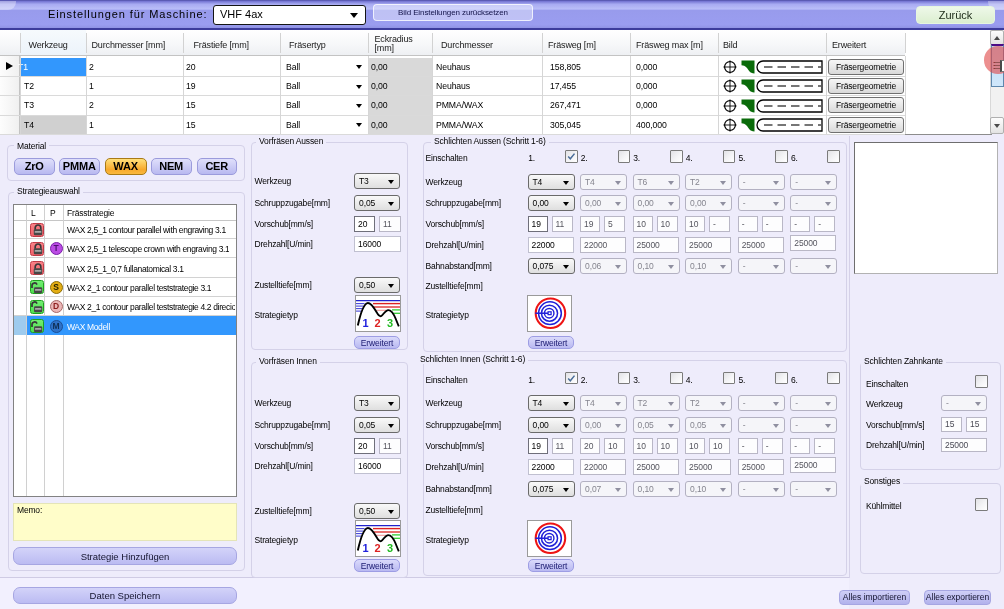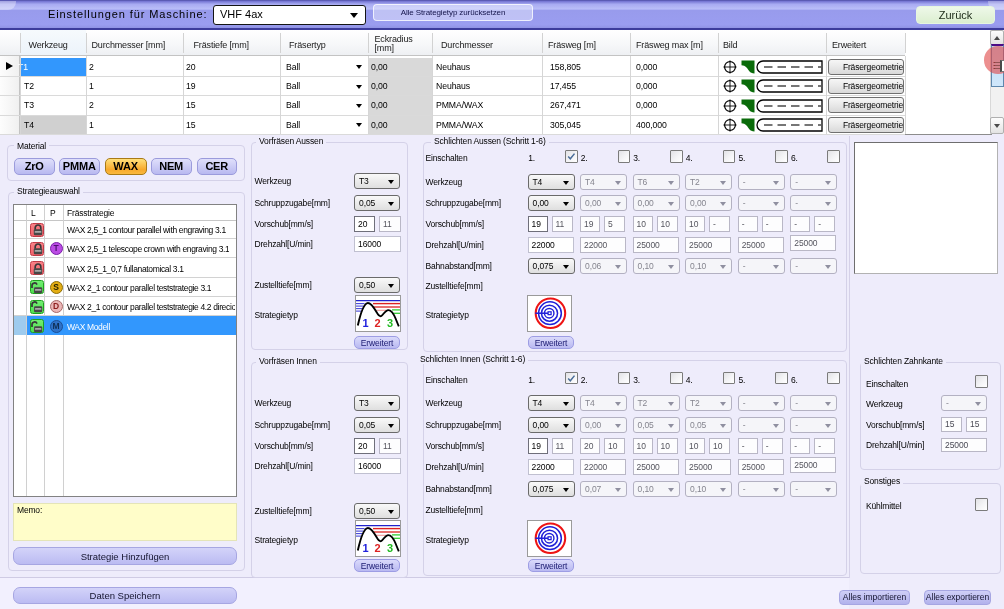--- a/index.html
+++ b/index.html
@@ -26,33 +26,33 @@
 
 .bsm{position:absolute;border:1px solid #9d9de4;border-radius:5px;
  background:linear-gradient(#dadafb,#b9b9f1);color:#1a1a70;font-size:8.5px;letter-spacing:-0.1px;text-align:center;
  line-height:12px;}
 
 .blg{position:absolute;border:1px solid #a6a6e2;border-radius:7px;
  background:linear-gradient(#d3d3f9,#bbbbf2);color:#14142e;font-size:9.5px;text-align:center;white-space:nowrap;}
 
 .gbtn{position:absolute;border:1px solid #707070;border-radius:3px;
  background:linear-gradient(#f6f6f6,#eaeaea 45%,#d9d9d9);color:#000;font-size:8.5px;letter-spacing:-0.15px;
- text-align:right;line-height:14px;}
+ text-align:center;line-height:14px;}
 .hdrtxt{position:absolute;font-size:9px;letter-spacing:-0.15px;color:#1a1a1a;white-space:nowrap;line-height:9.5px;}
 .cell{position:absolute;font-size:8.7px;letter-spacing:-0.1px;color:#000;white-space:nowrap;line-height:18px;}
 .vline{position:absolute;width:1px;background:#d6d6d6;}
 .hline{position:absolute;height:1px;background:#dadada;}
 </style></head><body>
 <div class="abs" style="left:0;top:0;width:1004px;height:28px;background:linear-gradient(#7070d0 0%,#a8abf2 12%,#babef8 30%,#989bec 34%,#9a9df0 88%,#8f92e4 100%);border-top:1px solid #5b5bb4;"></div>
 <div class="abs" style="left:0;top:28px;width:1004px;height:2px;background:#3c3c9c;"></div>
 <div class="abs" style="left:0;top:1px;width:16px;height:9px;background:rgba(255,255,255,0.35);border-radius:0 0 8px 0;"></div>
 <div class="abs" style="left:988px;top:1px;width:16px;height:9px;background:rgba(255,255,255,0.3);border-radius:0 0 0 8px;"></div>
 <div class="lbl" style="left:48px;top:9px;font-size:11px;letter-spacing:0.9px;">Einstellungen für Maschine:</div>
 <div class="abs" style="left:213px;top:5px;width:153px;height:20px;background:#fff;border:1.5px solid #141414;border-radius:3px;font-size:11px;line-height:17px;padding-left:6px;">VHF 4ax<span style="position:absolute;right:7px;top:7px;border-left:4px solid transparent;border-right:4px solid transparent;border-top:5px solid #000;"></span></div>
-<div class="abs" style="left:373px;top:4px;width:160px;height:17px;border-radius:4px;background:rgba(244,246,255,0.42);border:1px solid rgba(255,255,255,.75);color:#14144a;font-size:8px;letter-spacing:-0.1px;text-align:center;line-height:16px;">Alle Strategietyp zurücksetzen</div>
+<div class="abs" style="left:373px;top:4px;width:160px;height:17px;border-radius:4px;background:rgba(244,246,255,0.42);border:1px solid rgba(255,255,255,.75);color:#14144a;font-size:8px;letter-spacing:-0.1px;text-align:center;line-height:16px;">Bild Einstellungen zurücksetzen</div>
 <div class="abs" style="left:916px;top:6px;width:79px;height:18px;border-radius:4px;background:linear-gradient(#eef8e9,#dcefd0);border:1px solid #e6f6e0;color:#22301e;font-size:11px;text-align:center;line-height:17px;">Zurück</div>
 <div class="abs" style="left:0;top:30px;width:992px;height:105px;background:#fff;border-bottom:1px solid #8c8c8c;"></div>
 <div class="abs" style="left:0;top:30px;width:905px;height:26px;background:linear-gradient(#ffffff,#f6f7f9 60%,#eef0f3);border-bottom:1px solid #c3c3c3;"></div>
 <div class="abs" style="left:20px;top:30px;width:65.5px;height:26px;background:linear-gradient(#f6fafd,#ecf3fa);border-bottom:1px solid #c3c3c3;"></div>
 <div class="hdrtxt" style="left:28.5px;top:40.5px;">Werkzeug</div>
 <div class="hdrtxt" style="left:91.5px;top:40.5px;">Durchmesser [mm]</div>
 <div class="hdrtxt" style="left:193.5px;top:40.5px;">Frästiefe [mm]</div>
 <div class="hdrtxt" style="left:289px;top:40.5px;">Fräsertyp</div>
 <div class="hdrtxt" style="left:441px;top:40.5px;">Durchmesser</div>
 <div class="hdrtxt" style="left:548px;top:40.5px;">Fräsweg [m]</div>

